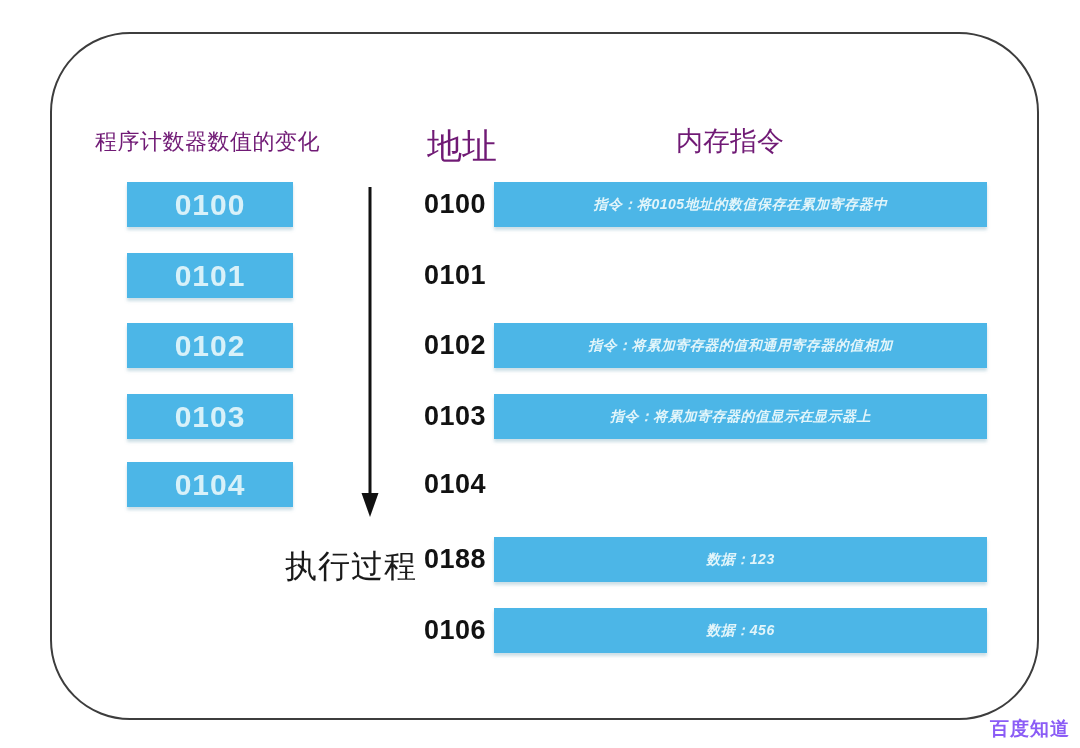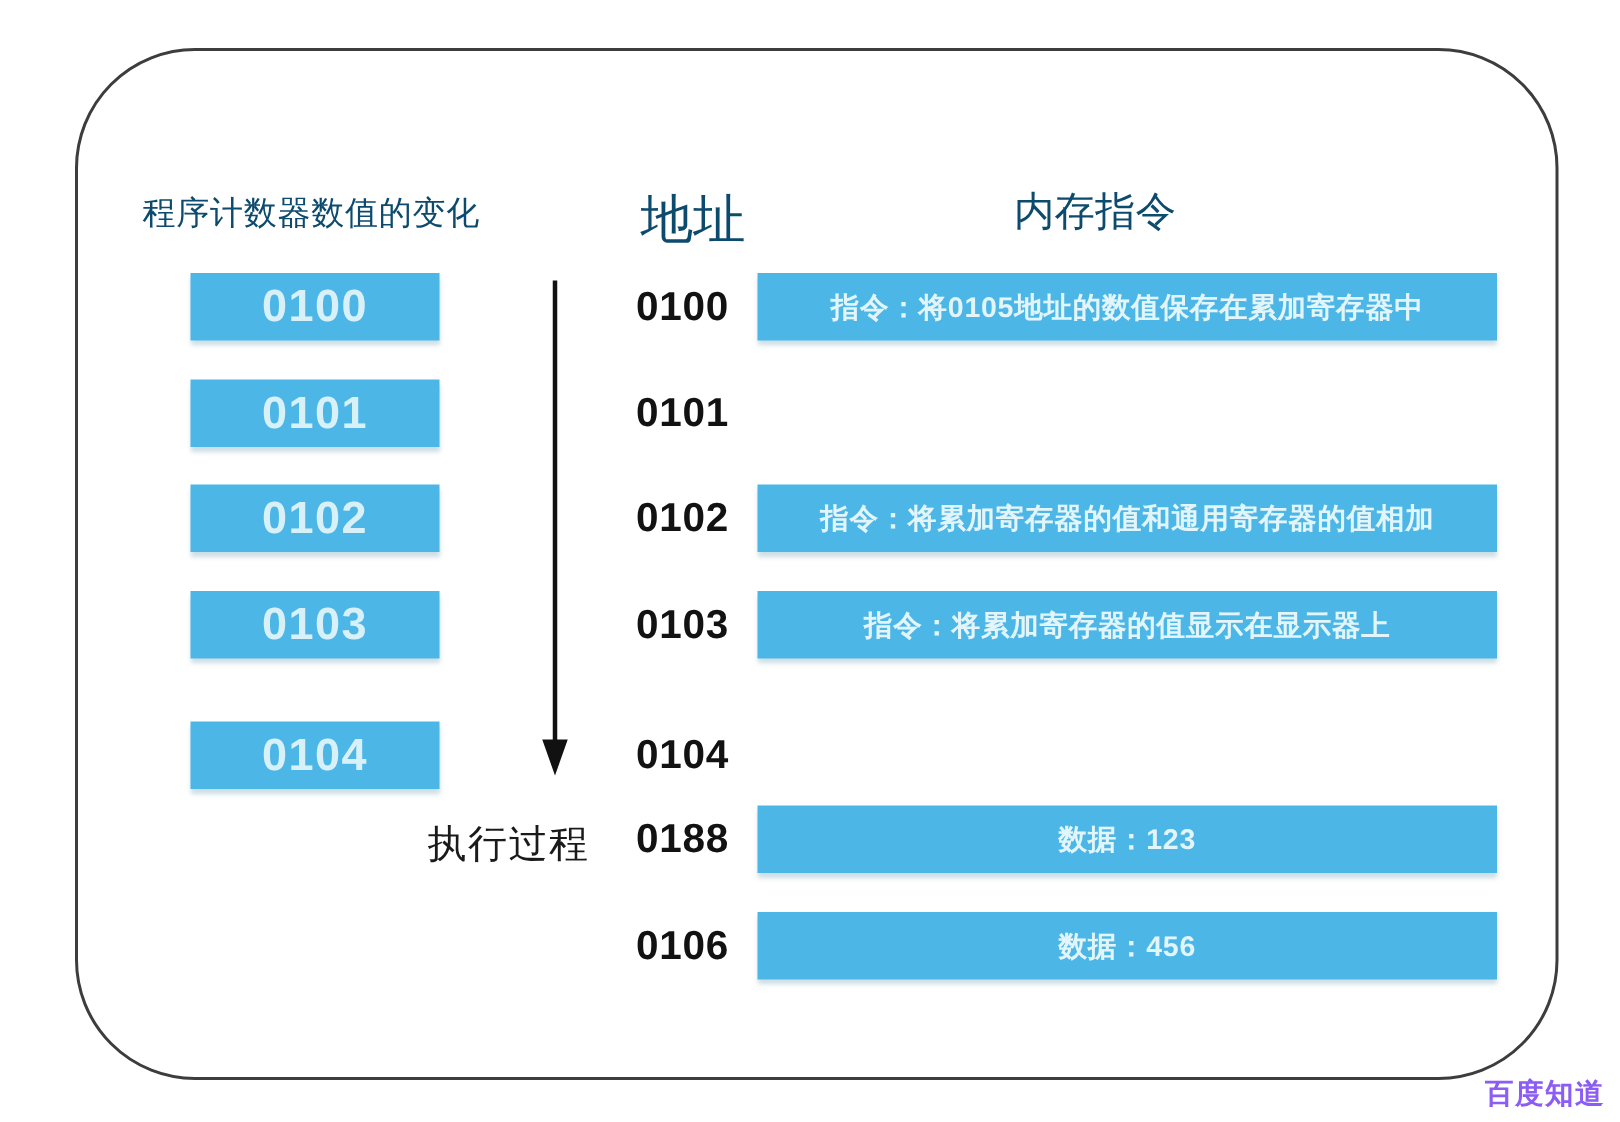--- a/index.html
+++ b/index.html
@@ -10,52 +10,53 @@
     position:relative;
     overflow:hidden;
   }
   .canvas{position:absolute;left:0;top:0;width:1080px;height:748px;}
   .frame{
     position:absolute;left:50px;top:32px;width:985px;height:684px;
     border:2px solid #3d3d3d;border-radius:80px;
     background:transparent;
   }
   .hdr{
-    position:absolute;color:#0c4a6e;white-space:nowrap;
+    position:absolute;color:#701a75;white-space:nowrap;
   }
   .hdr-left{left:95px;top:127px;font-size:22px;letter-spacing:0.5px;}
   .hdr-addr{left:427px;top:123px;font-size:35px;}
   .hdr-instr{left:676px;top:123px;font-size:27px;text-align:center;}
   .pc-box{
     position:absolute;left:127px;width:166px;height:45px;
     background:#4cb6e7;
     box-shadow:0 3px 3px rgba(110,160,180,0.35);
     display:flex;align-items:center;justify-content:center;
     color:#d8f1f9;font-size:30px;font-weight:bold;letter-spacing:1px;
   }
   .addr{
     position:absolute;left:424px;width:66px;height:45px;
     display:flex;align-items:center;
     color:#121212;font-size:27px;font-weight:bold;letter-spacing:0.5px;
     white-space:nowrap;
   }
   .bar{
-    position:absolute;left:505px;width:493px;height:45px;
+    position:absolute;left:494px;width:493px;height:45px;
     background:#4cb6e7;
     box-shadow:0 3px 3px rgba(110,160,180,0.35);
     display:flex;align-items:center;justify-content:center;
-    color:#e2f5fa;font-size:19px;font-weight:bold;letter-spacing:0.5px;
+    color:#e2f5fa;font-size:14px;font-weight:bold;letter-spacing:0.5px;
     white-space:nowrap;
+    font-style:italic;
   }
   .r0{top:182px;} .r1{top:253px;} .r2{top:323px;} .r3{top:394px;}
-  .r4{top:462px;margin-top:19px;} .r5{top:537px;} .r6{top:608px;}
+  .r4{top:462px;} .r5{top:537px;} .r6{top:608px;}
   .arrow-svg{position:absolute;left:359px;top:183px;}
   .exec-label{
     position:absolute;left:285px;top:545px;
-    color:#1a1a1a;font-size:26px;letter-spacing:1px;white-space:nowrap;
+    color:#1a1a1a;font-size:32px;letter-spacing:1px;white-space:nowrap;
   }
   .watermark{
     position:absolute;left:990px;top:716px;
     color:#8b5cf6;font-size:19px;font-weight:bold;letter-spacing:1px;
     white-space:nowrap;
   }
 </style>
 </head>
 <body>
 

